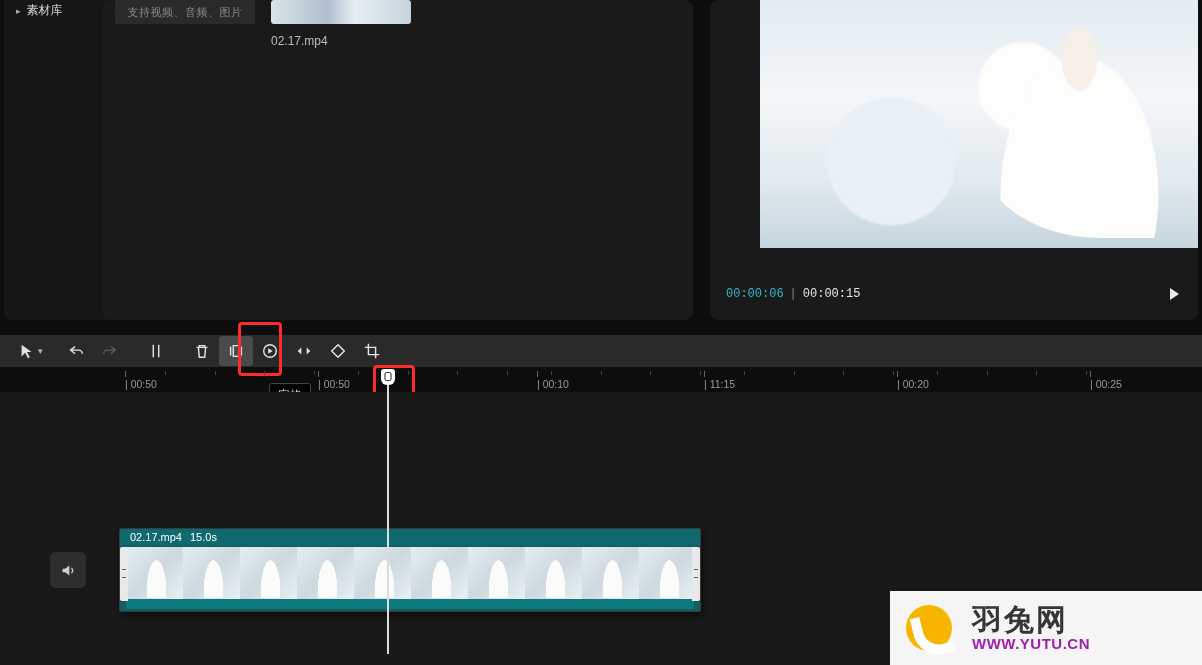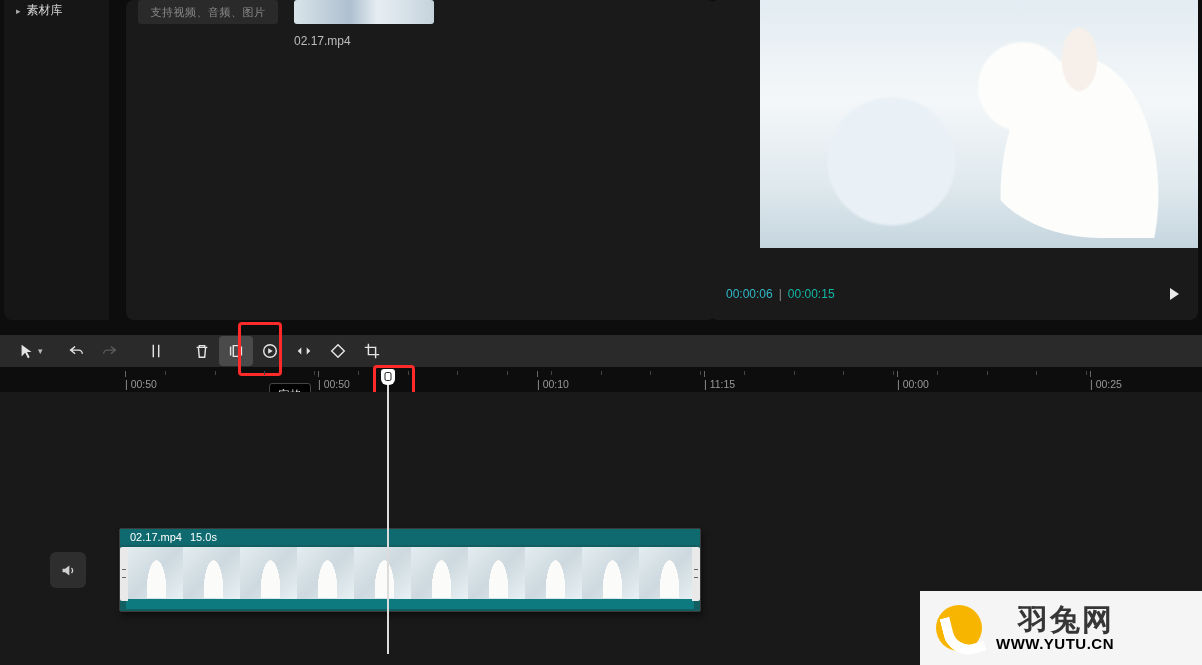--- a/index.html
+++ b/index.html
@@ -22,21 +22,21 @@
     background: #161616; border-radius: 0 0 0 8px;
   }
   .sidepanel-item {
     display: flex; align-items: center; gap: 6px;
     padding: 2px 10px 10px 12px;
     font-size: 12px; color: #d5d5d5;
   }
   .tri { font-size: 9px; color: #aaa; }
 
   .mediapanel {
-    position: absolute; left: 126px; top: 0;
+    position: absolute; left: 103px; top: 0;
     width: 590px; height: 320px;
     background: #1a1a1a; border-radius: 8px;
     padding: 0 12px;
   }
   .thumb-row { display: flex; gap: 16px; }
   .thumb { width: 140px; }
   .thumb-box {
     width: 140px; height: 24px;
     background: #2a2a2a;
     display: flex; align-items: center; justify-content: center;
@@ -66,24 +66,25 @@
     position: absolute; left: 50%; top: 8%; width: 46%; height: 88%;
     background:
       radial-gradient(ellipse at 50% 18%, #f7efe9 0 12%, transparent 13%),
       radial-gradient(ellipse at 50% 80%, #fdfdfb 0 55%, transparent 56%);
     border-bottom-left-radius: 60% 40%;
   }
   .preview-bar {
     position: absolute; left: 16px; right: 16px; bottom: 18px;
     display: flex; align-items: center; gap: 6px;
     font-size: 12px;
+    font-family: Liberation Mono, monospace;
   }
   .t-cur { color: #2fb9c9; }
   .t-sep { color: #888; }
-  .t-tot { color: #14b8a6; }
+  .t-tot { color: #e5e5e5; }
   .spacer { flex: 1; }
   .play-btn { color: #eaeaea; cursor: pointer; }
   .play-btn svg { width: 16px; height: 16px; display: block; }
 
   
   .toolbar {
     position: absolute; left: 0; right: 0; top: 335px; height: 32px;
     background: #2a2a2a;
     display: flex; align-items: center; gap: 0; padding: 0 10px;
   }
@@ -198,38 +199,37 @@
   .clip-handle::before,
   .clip-handle::after {
     content: ""; position: absolute; left: 2px; right: 2px; height: 1px; background: #666;
   }
   .clip-handle::before { top: 22px; }
   .clip-handle::after  { top: 30px; }
 
   
   .watermark {
     position: absolute; right: 0; bottom: 0;
-    width: 282px; height: 74px;
+    width: 312px; height: 74px;
     background: #f5f5f5;
-    display: flex; align-items: center; gap: 14px;
+    display: flex; align-items: center; gap: 20px;
     padding: 0 16px;
-    text-align: right;
   }
   .wm-logo {
     width: 46px; height: 46px; border-radius: 50%;
     background: #f8b500; position: relative;
   }
   .wm-logo::before {
     content: ""; position: absolute; left: 18%; top: 20%; width: 60%; height: 70%;
     border-left: 10px solid #fff; border-bottom: 10px solid #fff;
     border-radius: 0 0 0 26px; transform: rotate(-14deg);
   }
   .wm-text { display: flex; flex-direction: column; line-height: 1.1; }
   .wm-name { font-size: 30px; font-weight: 700; color: #363636; letter-spacing: 2px; }
-  .wm-url  { font-size: 15px; font-weight: 700; color: #000000; letter-spacing: 0.5px; }
+  .wm-url  { font-size: 15px; font-weight: 700; color: #a21caf; letter-spacing: 0.5px; }
 
 </style>
 </head>
 <body>
 
 <div class="upper">
 
   <div class="sidepanel">
     <div class="sidepanel-item">
       <span class="tri">▸</span>
@@ -351,21 +351,21 @@
   <div class="tick-major" style="left:537px">
       <div class="bar"></div>
       <div class="lbl">| 00:10</div>
     </div>
   <div class="tick-major" style="left:704px">
       <div class="bar"></div>
       <div class="lbl">| 11:15</div>
     </div>
   <div class="tick-major" style="left:897px">
       <div class="bar"></div>
-      <div class="lbl">| 00:00</div>
+      <div class="lbl">| 00:20</div>
     </div>
   <div class="tick-major" style="left:1090px">
       <div class="bar"></div>
       <div class="lbl">| 00:25</div>
     </div>
   <div class="subticks" style="left:165px; width:150px; justify-content:space-between;">
       <div></div>
       <div></div>
       <div></div>
       <div></div>

